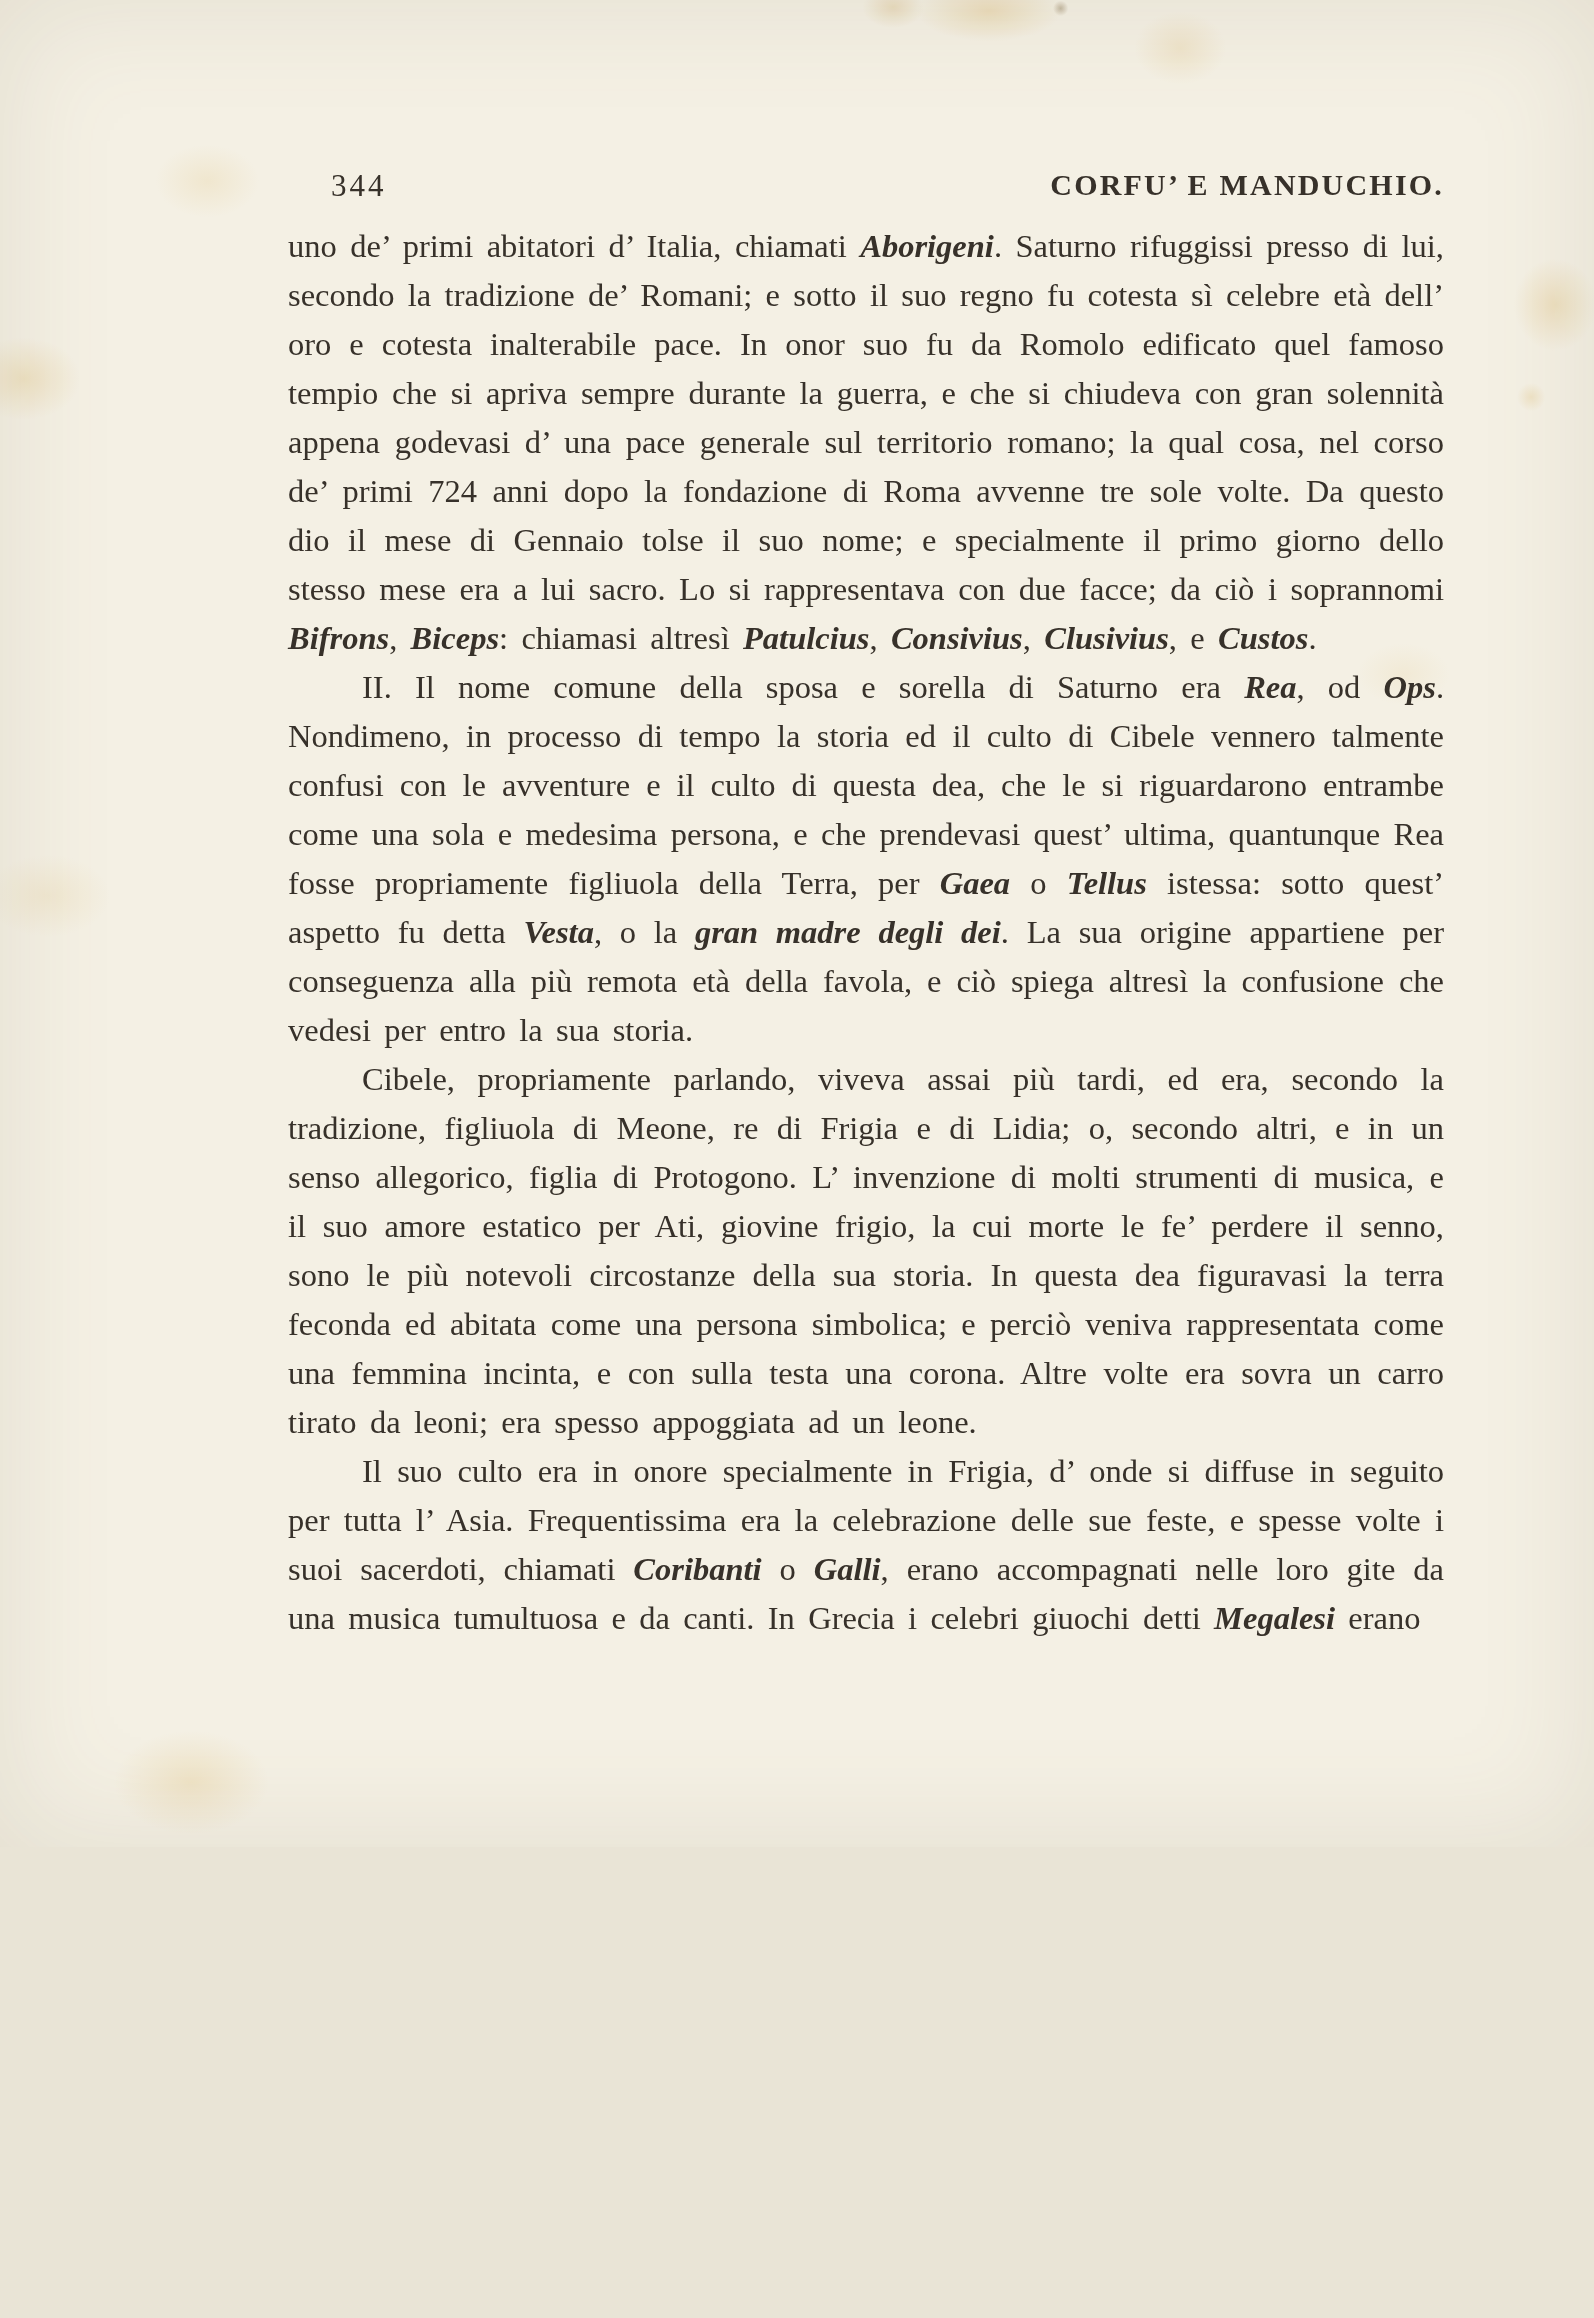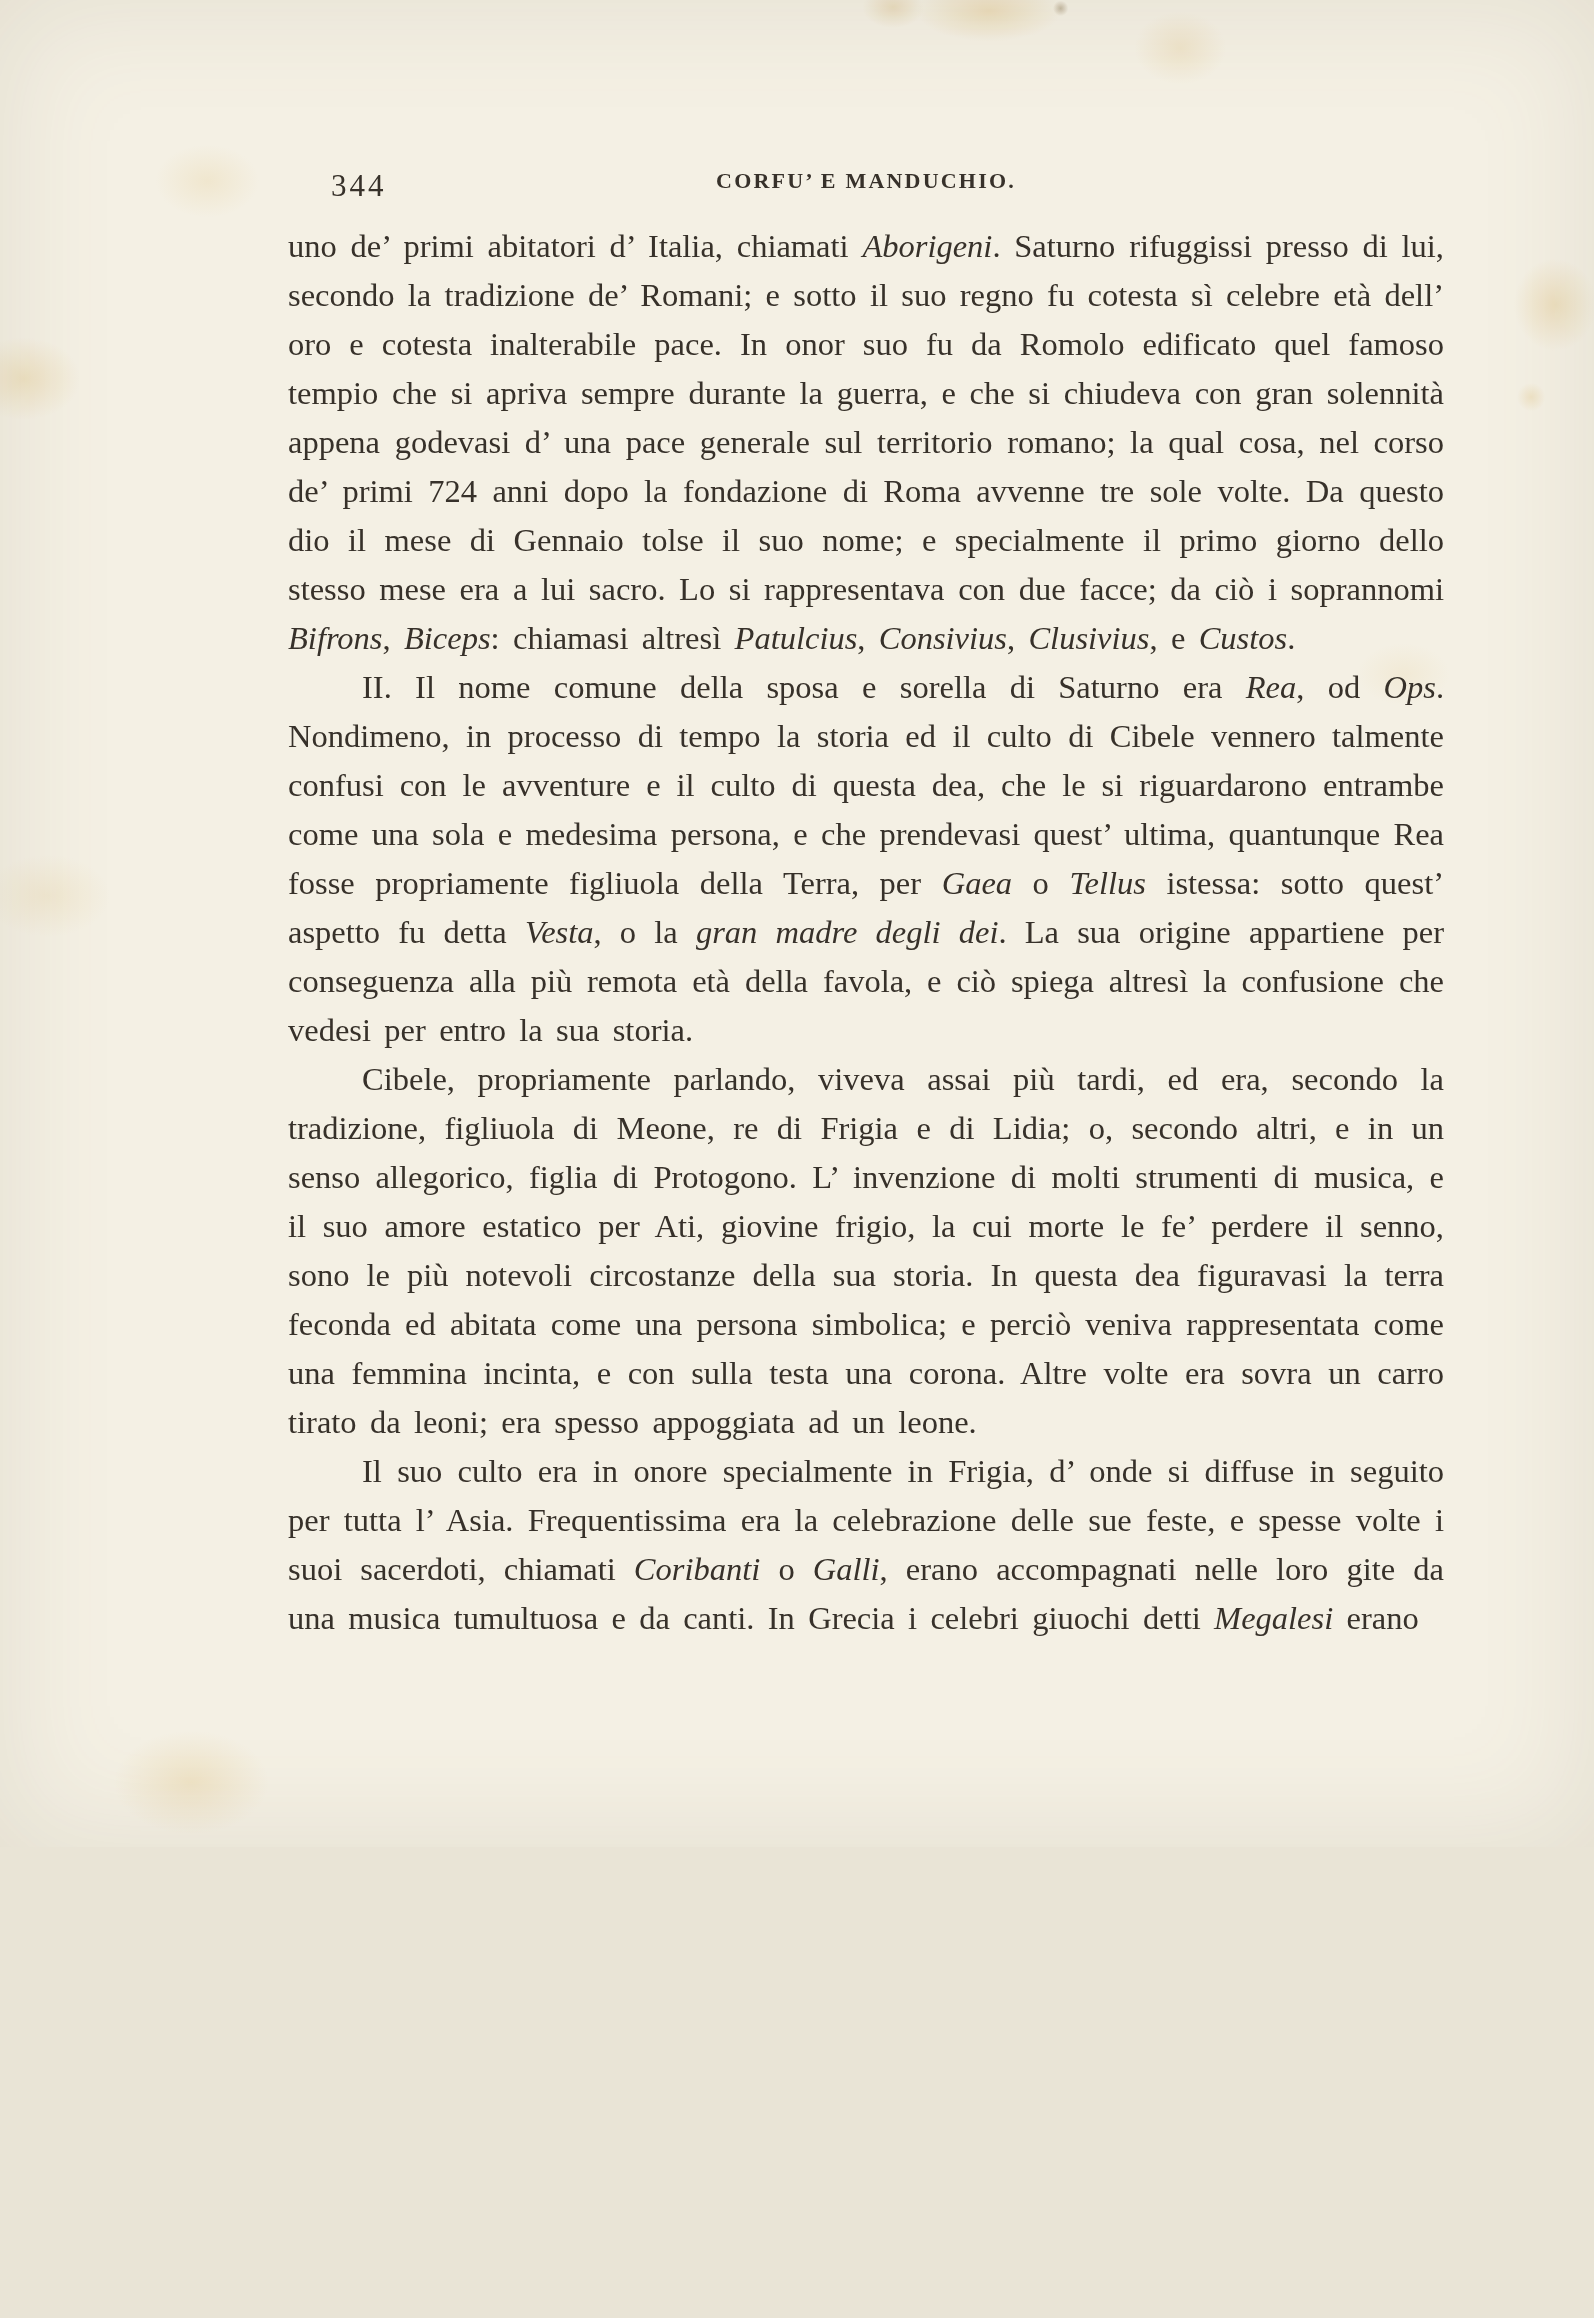--- a/index.html
+++ b/index.html
@@ -45,22 +45,22 @@
     top:0;
     font-size:31px;
     letter-spacing:3px;
     color:var(--ink);
   }
   .running-title{
     position:absolute;
     left:0;
     top:0;
     width:100%;
-    text-align:center;
-    font-size:22px;
+    text-align:right;
+    font-size:30px;
     font-weight:bold;
     letter-spacing:2.2px;
     color:var(--ink);
   }
   .text-block{
     position:absolute;
     top:222px;
     left:288px;
     width:1156px;
     font-size:32.5px;
@@ -70,20 +70,21 @@
     word-spacing:5.2px;
   }
   .text-block p{
     margin:0;
   }
   .text-block p.indent{
     text-indent:74px;
   }
   .it{
     font-style:italic;
+    font-weight:bold;
   }
 </style>
 </head>
 <body>
 
 <div class="page">
   <div class="header">
     <span class="page-number">344</span>
     <span class="running-title">CORFU’ E MANDUCHIO.</span>
   </div>

